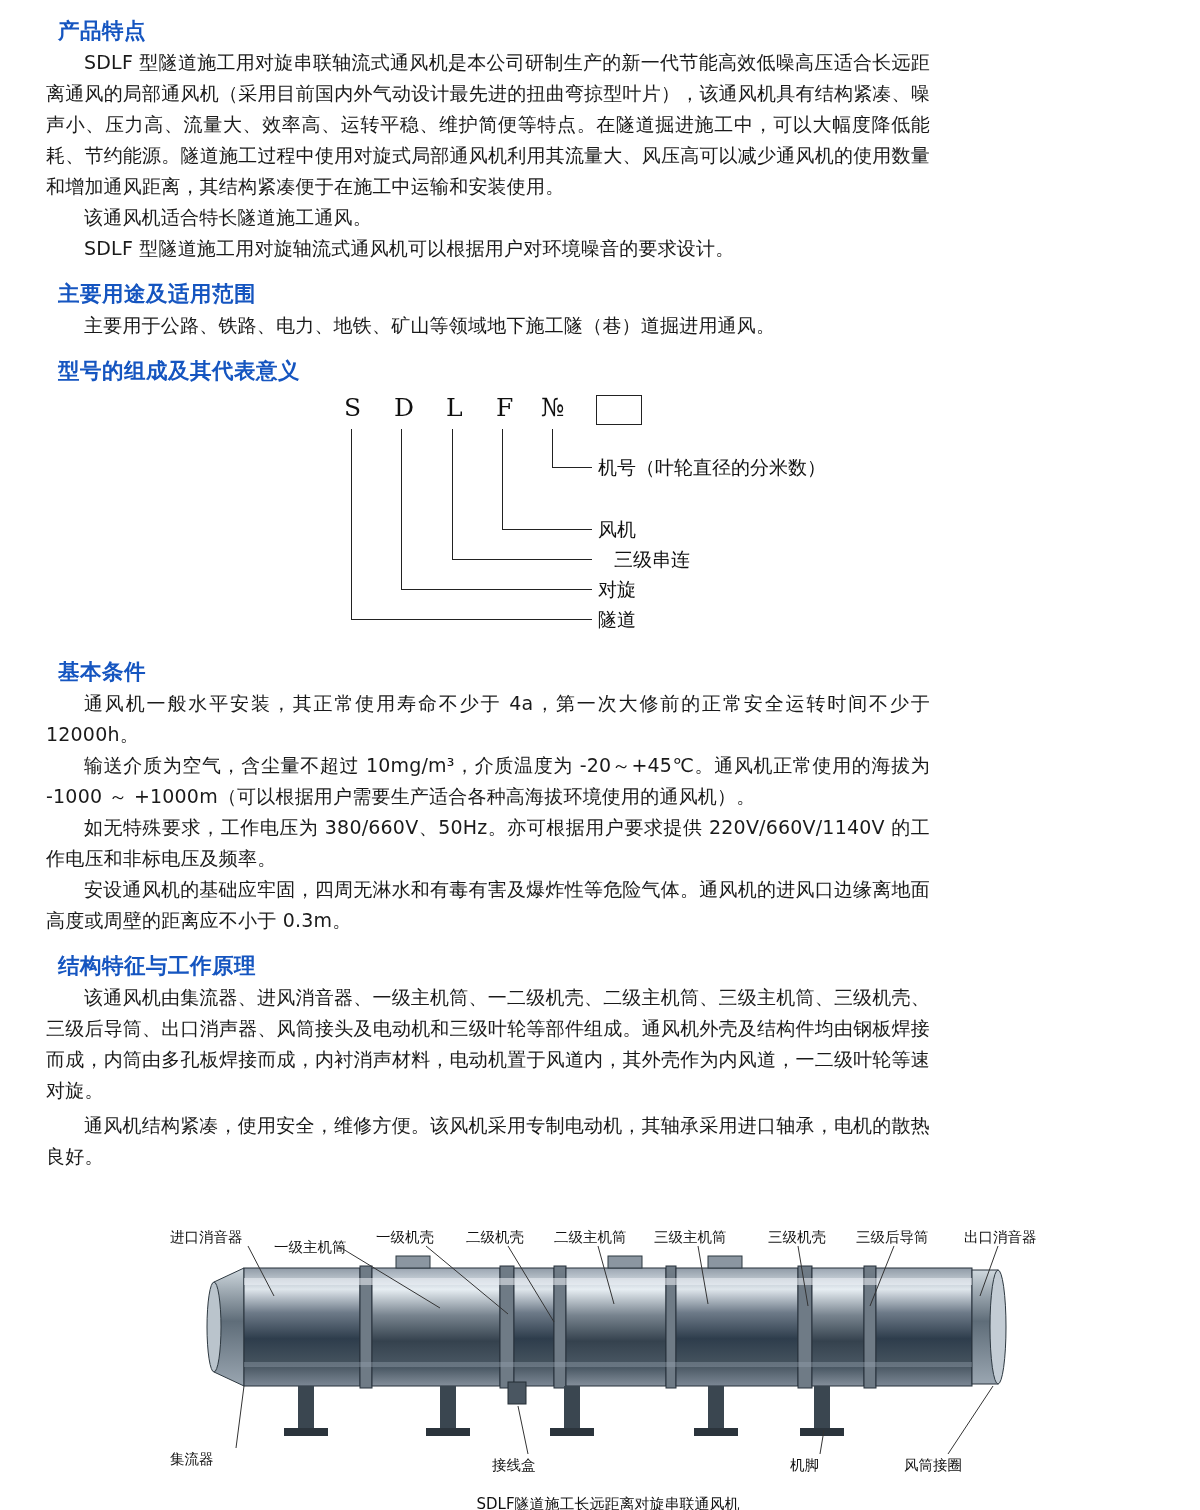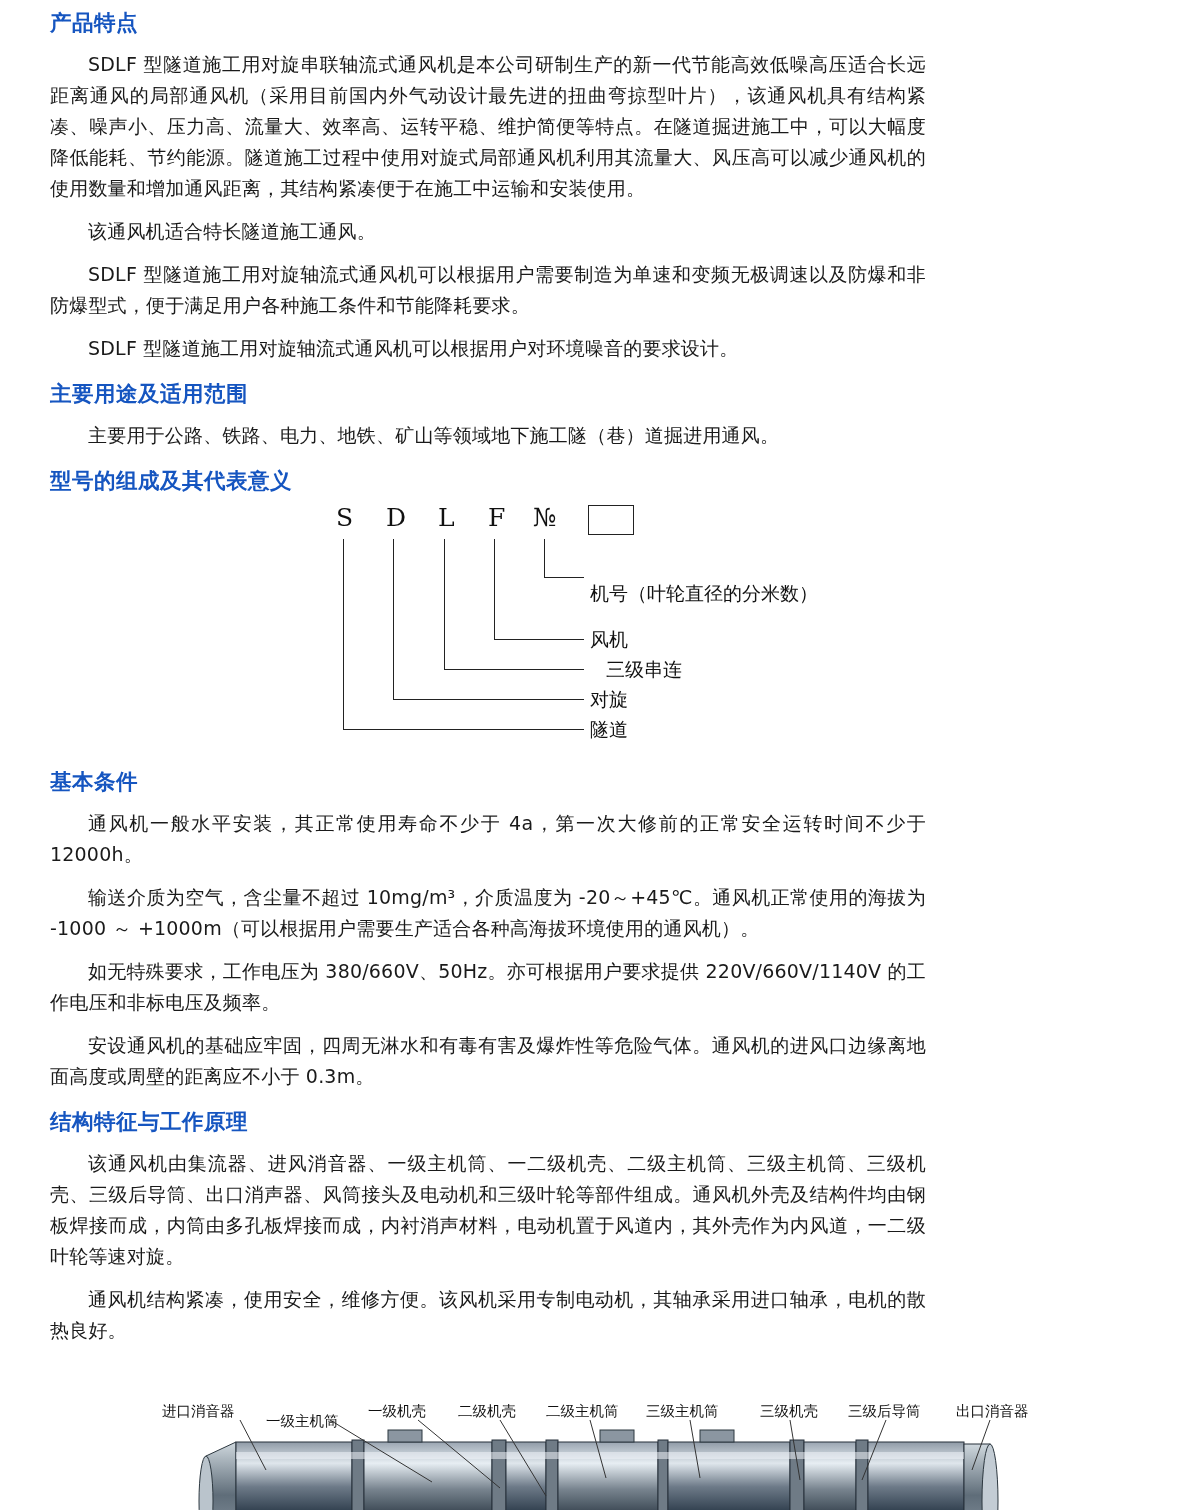--- a/index.html
+++ b/index.html
@@ -12,40 +12,40 @@
     height: 1510px;
     position: relative;
     font-family: "DejaVu Sans", "Liberation Sans", sans-serif;
     color: #1a1a1a;
     overflow: hidden;
   }
   .page {
     position: relative;
     width: 974px;
     height: 1510px;
-    padding: 0;
+    padding: 8px;
     box-sizing: border-box;
   }
   .content {
     padding: 8px 36px 0 38px;
   }
   h2.section {
     color: #1555c0;
     font-size: 21.5px;
     font-weight: bold;
     margin: 0 0 2px 12px;
     letter-spacing: 0.5px;
   }
   h2.section.tight {
     margin-top: 15px;
   }
   p.para {
     font-size: 19px;
     line-height: 31px;
-    margin: 12px;
+    margin: 0;
     text-align: justify;
     text-justify: inter-ideograph;
     letter-spacing: 0.2px;
   }
   p.indent {
     text-indent: 2em;
   }
   .block {
     margin-bottom: 4px;
   }
@@ -117,21 +117,20 @@
 </head>
 <body>
 
 <div class="page">
   <div class="content">
 
     <div class="block">
       <h2 class="section">产品特点</h2>
       <p class="para indent">SDLF 型隧道施工用对旋串联轴流式通风机是本公司研制生产的新一代节能高效低噪高压适合长远距离通风的局部通风机（采用目前国内外气动设计最先进的扭曲弯掠型叶片），该通风机具有结构紧凑、噪声小、压力高、流量大、效率高、运转平稳、维护简便等特点。在隧道掘进施工中，可以大幅度降低能耗、节约能源。隧道施工过程中使用对旋式局部通风机利用其流量大、风压高可以减少通风机的使用数量和增加通风距离，其结构紧凑便于在施工中运输和安装使用。</p>
       <p class="para indent">该通风机适合特长隧道施工通风。</p>
-      <p class="para indent">SDLF 型隧道施工用对旋轴流式通风机可以根据用户需要制造为单速和变频无极调速以及防爆和非防爆型式，便于满足用户各种施工条件和节能降耗要求。</p>
       <p class="para indent">SDLF 型隧道施工用对旋轴流式通风机可以根据用户对环境噪音的要求设计。</p>
     </div>
 
     <div class="block">
       <h2 class="section tight">主要用途及适用范围</h2>
       <p class="para indent">主要用于公路、铁路、电力、地铁、矿山等领域地下施工隧（巷）道掘进用通风。</p>
     </div>
 
     <div class="block">
       <h2 class="section tight">型号的组成及其代表意义</h2>
@@ -151,21 +150,21 @@
         <div class="vline" style="left:406px; top:36px; height:130px;"></div>
         <div class="vline" style="left:456px; top:36px; height:100px;"></div>
         <div class="vline" style="left:506px; top:36px; height:38px;"></div>
 
         <div class="hline" style="left:506px; top:74px;  width:40px;"></div>
         <div class="hline" style="left:456px; top:136px; width:90px;"></div>
         <div class="hline" style="left:406px; top:166px; width:140px;"></div>
         <div class="hline" style="left:355px; top:196px; width:191px;"></div>
         <div class="hline" style="left:305px; top:226px; width:241px;"></div>
 
-        <span class="dlabel" style="left:552px; top:62px;margin-top:16px;">机号（叶轮直径的分米数）</span>
+        <span class="dlabel" style="left:552px; top:62px;">机号（叶轮直径的分米数）</span>
         <span class="dlabel" style="left:552px; top:124px;">风机</span>
         <span class="dlabel" style="left:568px; top:154px;">三级串连</span>
         <span class="dlabel" style="left:552px; top:184px;text-align:right;">对旋</span>
         <span class="dlabel" style="left:552px; top:214px;">隧道</span>
       </div>
     </div>
 
     <div class="block">
       <h2 class="section">基本条件</h2>
       <p class="para indent">通风机一般水平安装，其正常使用寿命不少于 4a，第一次大修前的正常安全运转时间不少于 12000h。</p>

